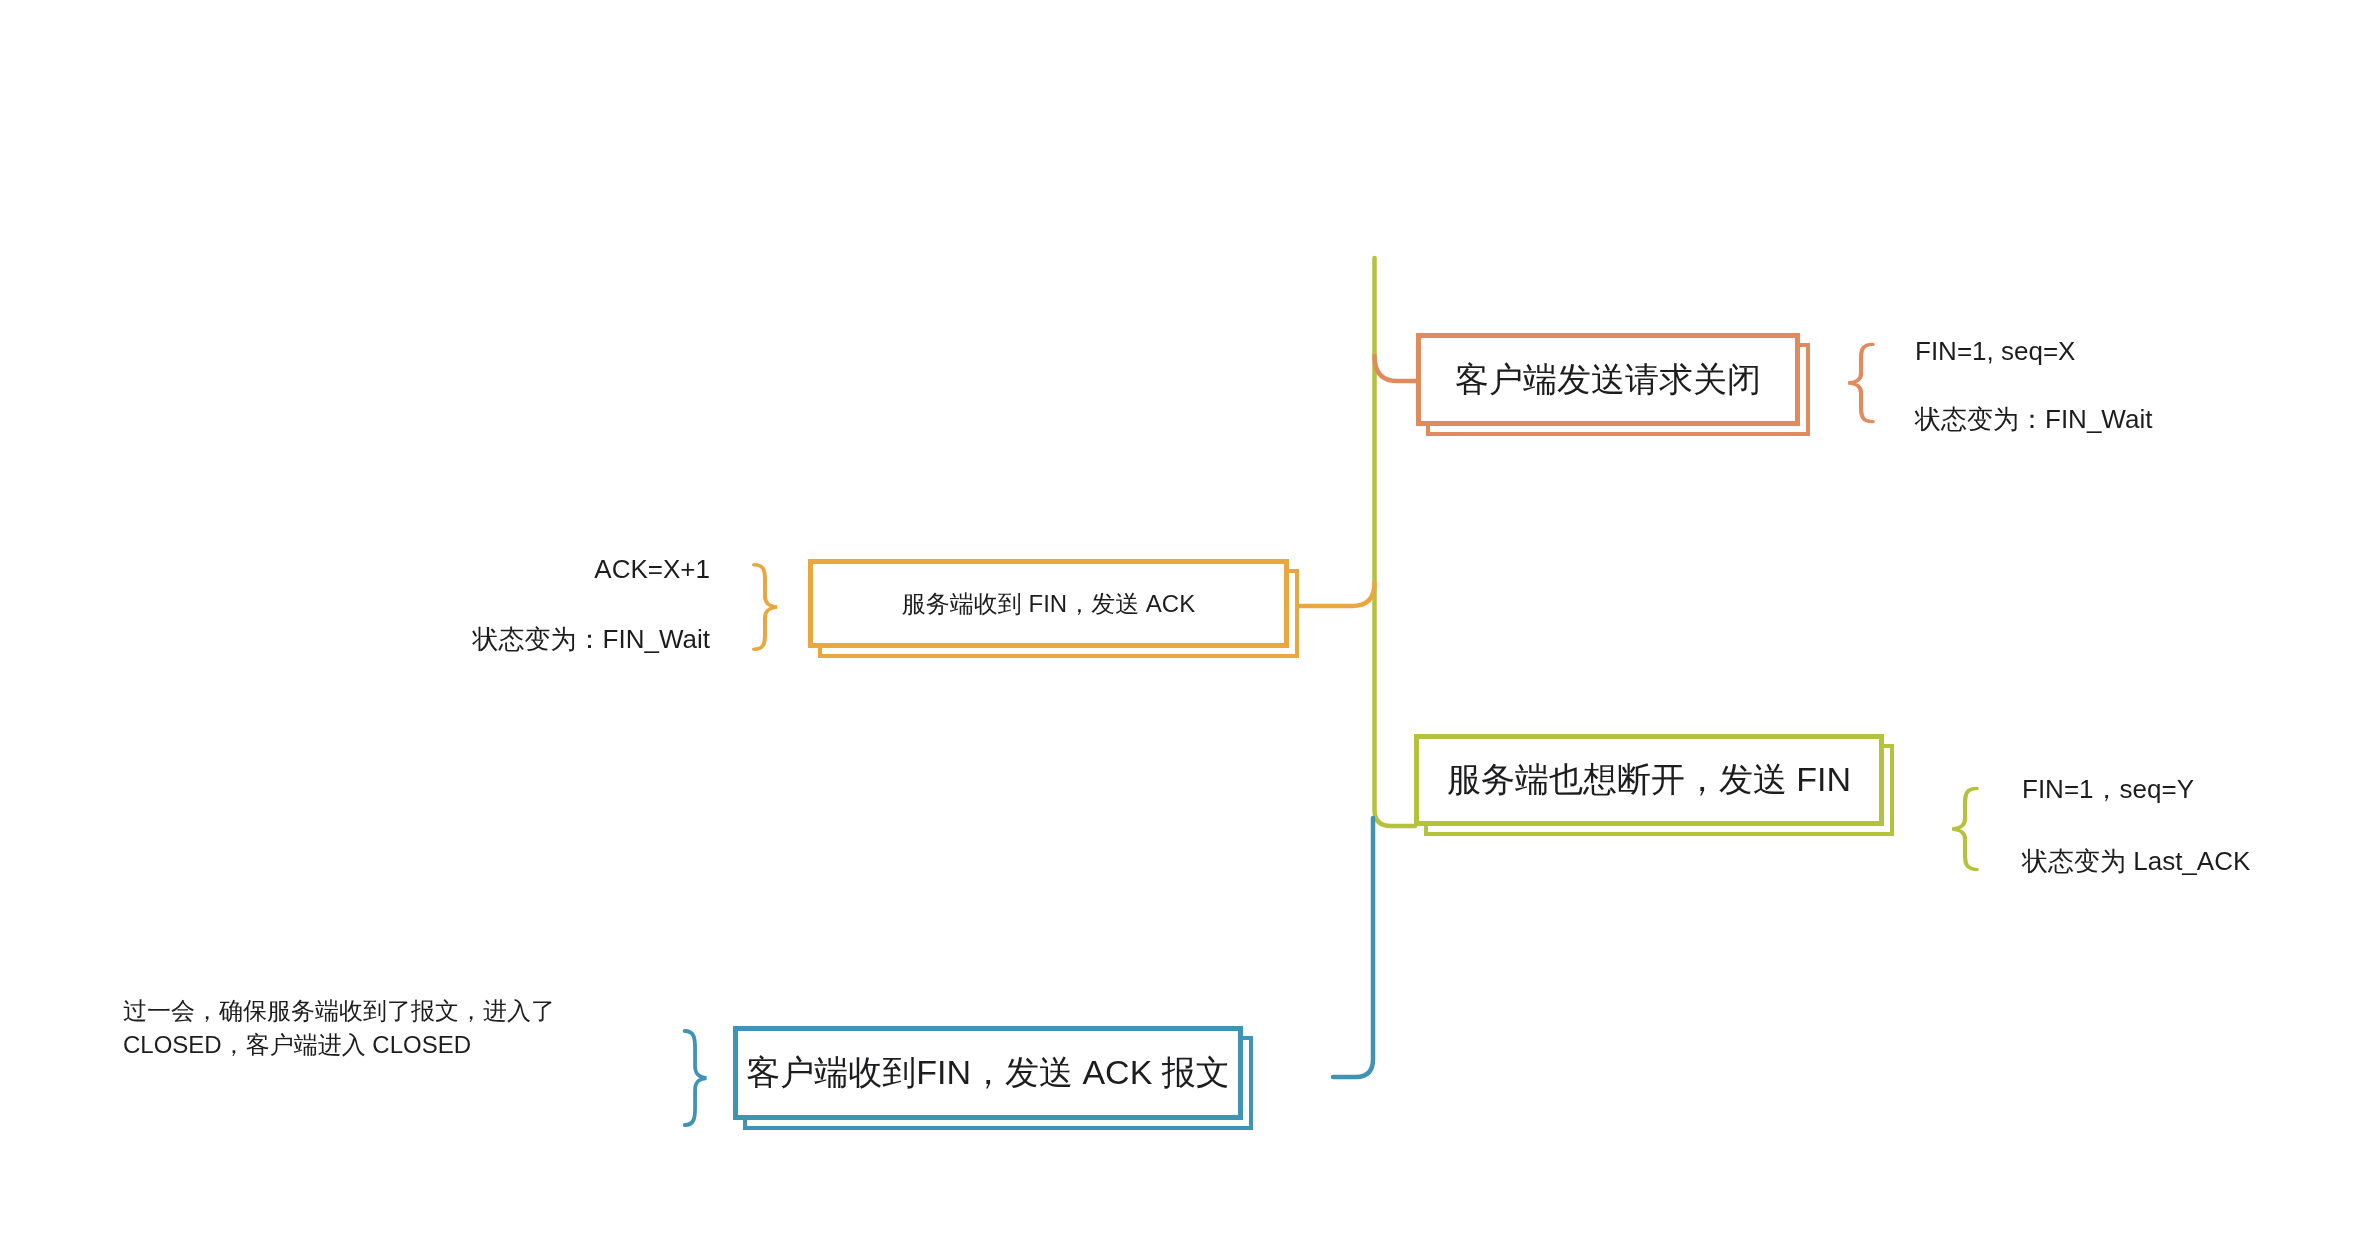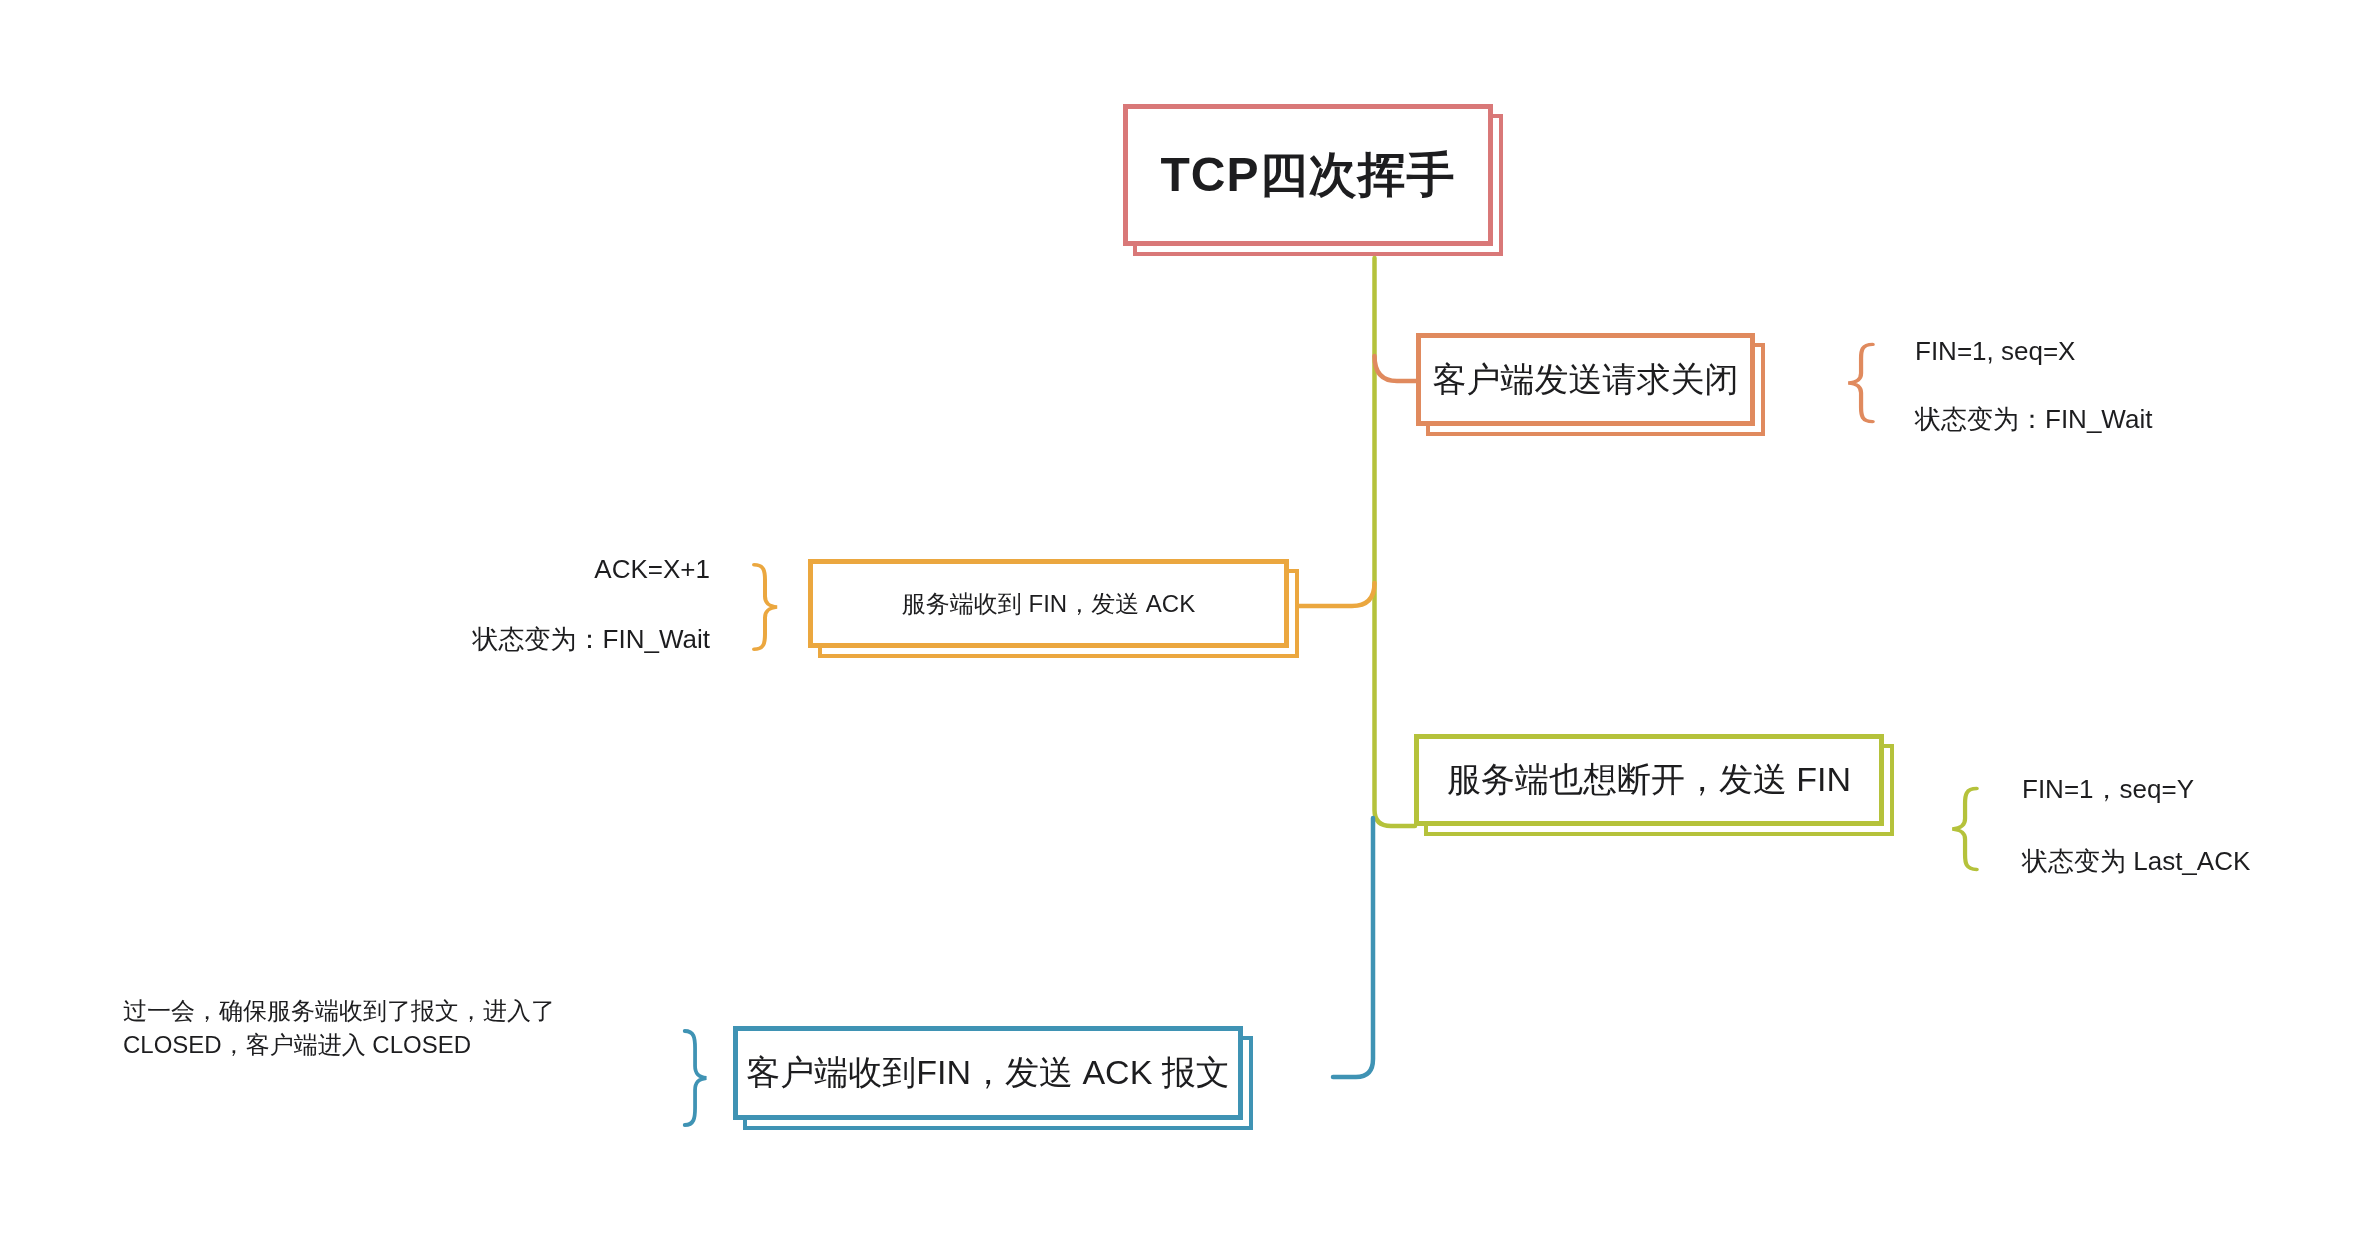--- a/index.html
+++ b/index.html
@@ -16,21 +16,21 @@
     position:absolute;box-sizing:border-box;background:#fff;
     border:5px solid var(--c);display:flex;align-items:center;justify-content:center;
     white-space:nowrap;
   }
   .node::before{
     content:"";position:absolute;z-index:-1;
     left:5px;top:5px;right:-15px;bottom:-15px;
     border:4px solid var(--c);background:#fff;box-sizing:border-box;
   }
   .n-root{left:1123px;top:104px;width:370px;height:142px;font-size:48px;font-weight:700;letter-spacing:1px;}
-  .n-b1{left:1416px;top:333px;width:339px;height:93px;font-size:34px;}
+  .n-b1{left:1416px;top:333px;width:384px;height:93px;font-size:34px;}
   .n-b2{left:808px;top:559px;width:481px;height:89px;font-size:24px;}
   .n-b3{left:1414px;top:734px;width:470px;height:92px;font-size:34px;}
   .n-b4{left:733px;top:1026px;width:510px;height:94px;font-size:34px;}
 
   
   .brace{position:absolute;z-index:2;}
   .b1{left:1842px;top:342px;width:36px;height:82px;}
   .b2{left:749px;top:562px;width:34px;height:90px;}
   .b3{left:1946px;top:786px;width:36px;height:86px;}
   .b4{left:680px;top:1028px;width:32px;height:100px;}
@@ -62,23 +62,20 @@
 
     <path d="M1374.5,258 L1374.5,810 Q1374.5,826 1391,826 L1415,826" fill="none" stroke-width="4.5" stroke-linecap="round" stroke="#b5c23b"></path>
 
     <path d="M1374.5,356 Q1374.5,381 1397,381 L1417,381" fill="none" stroke-width="4.5" stroke-linecap="round" stroke="#e08a5e"></path>
 
     <path d="M1299,606 L1352,606 Q1374.5,606 1374.5,583" fill="none" stroke-width="4.5" stroke-linecap="round" stroke="#eba73f"></path>
 
     <path d="M1373,818 L1373,1059 Q1373,1077 1356,1077 L1333,1077" fill="none" stroke-width="4.5" stroke-linecap="round" stroke="#3f93b4"></path>
   </svg>
 
-  <div class="node n-root" style="--c: #d97878;">
-    <span>TCP四次挥手</span>
-  </div>
 
   <div class="node n-b1" style="--c: #e08a5e;">
     <span>客户端发送请求关闭</span>
   </div>
   <svg class="brace b1" viewBox="0 0 34 100" preserveAspectRatio="none">
     <path d="M29,3 C19,3 18,10 18,20 L18,38 C18,46 14,49 6,50 C14,51 18,54 18,62 L18,80 C18,90 19,97 29,97" fill="none" stroke-width="4" stroke-linecap="round" stroke="#e08a5e"></path>
   </svg>
   <div class="ann a1a">FIN=1, seq=X</div>
   <div class="ann a1b">状态变为：FIN_Wait</div>
 

